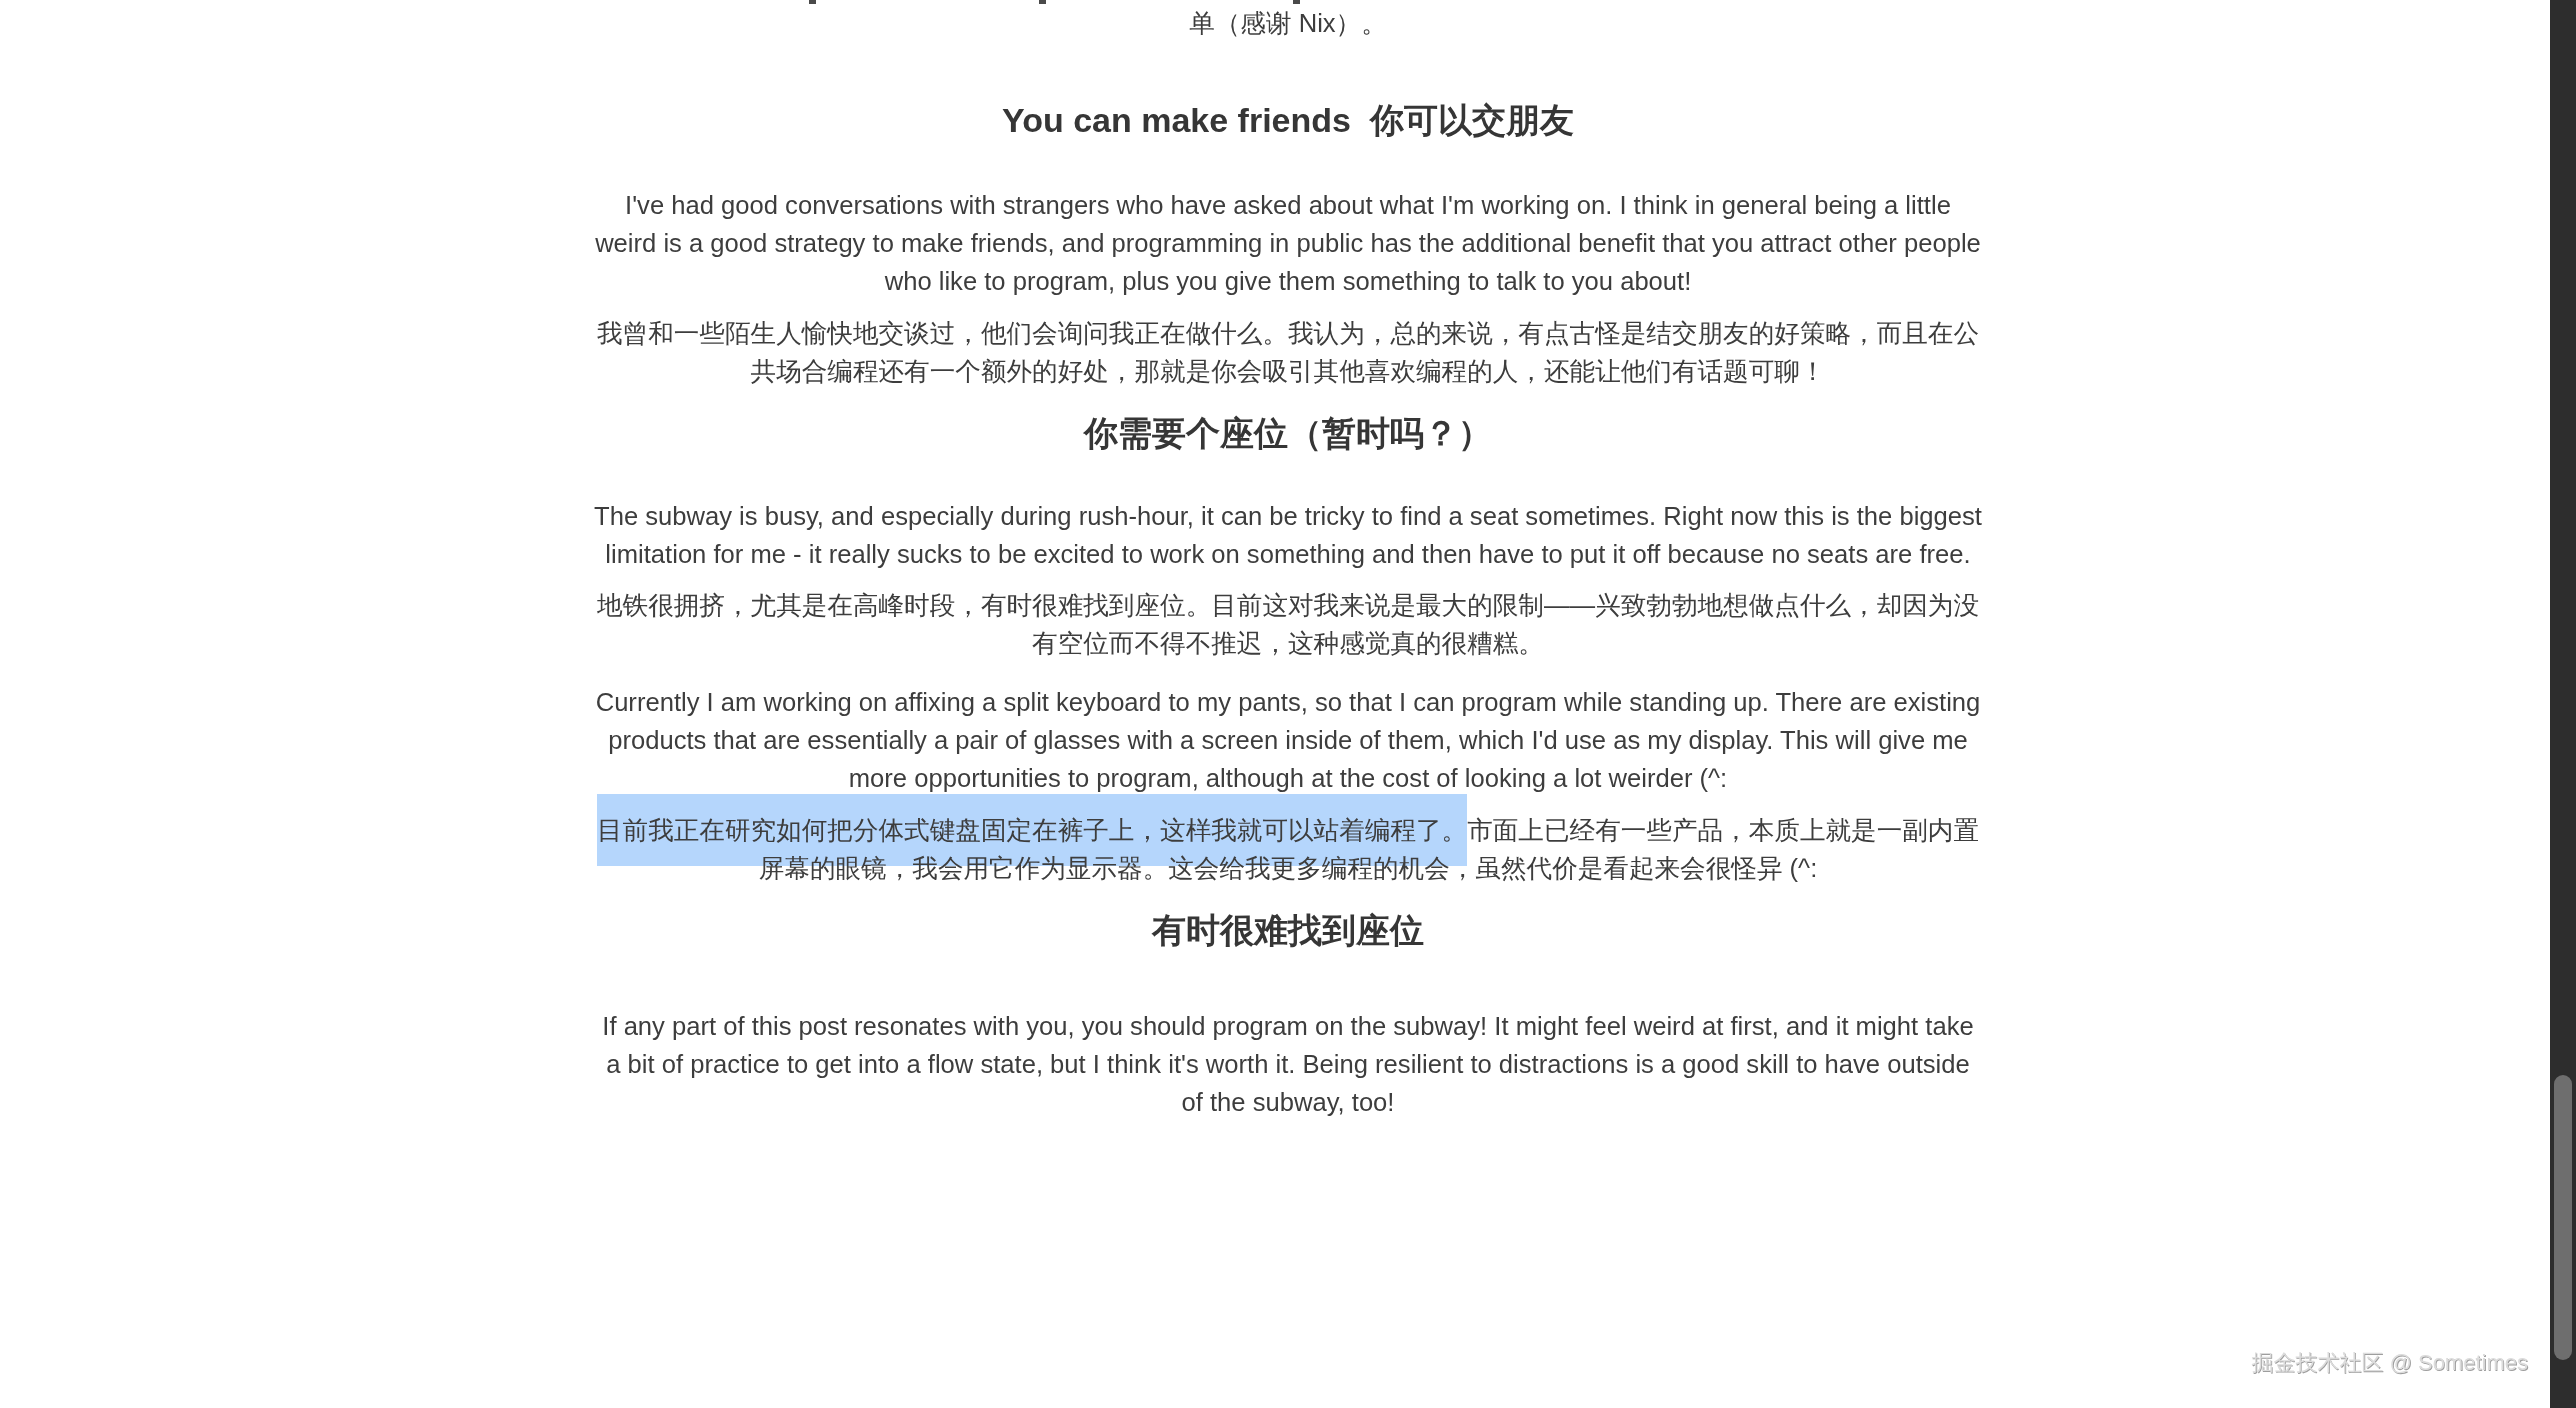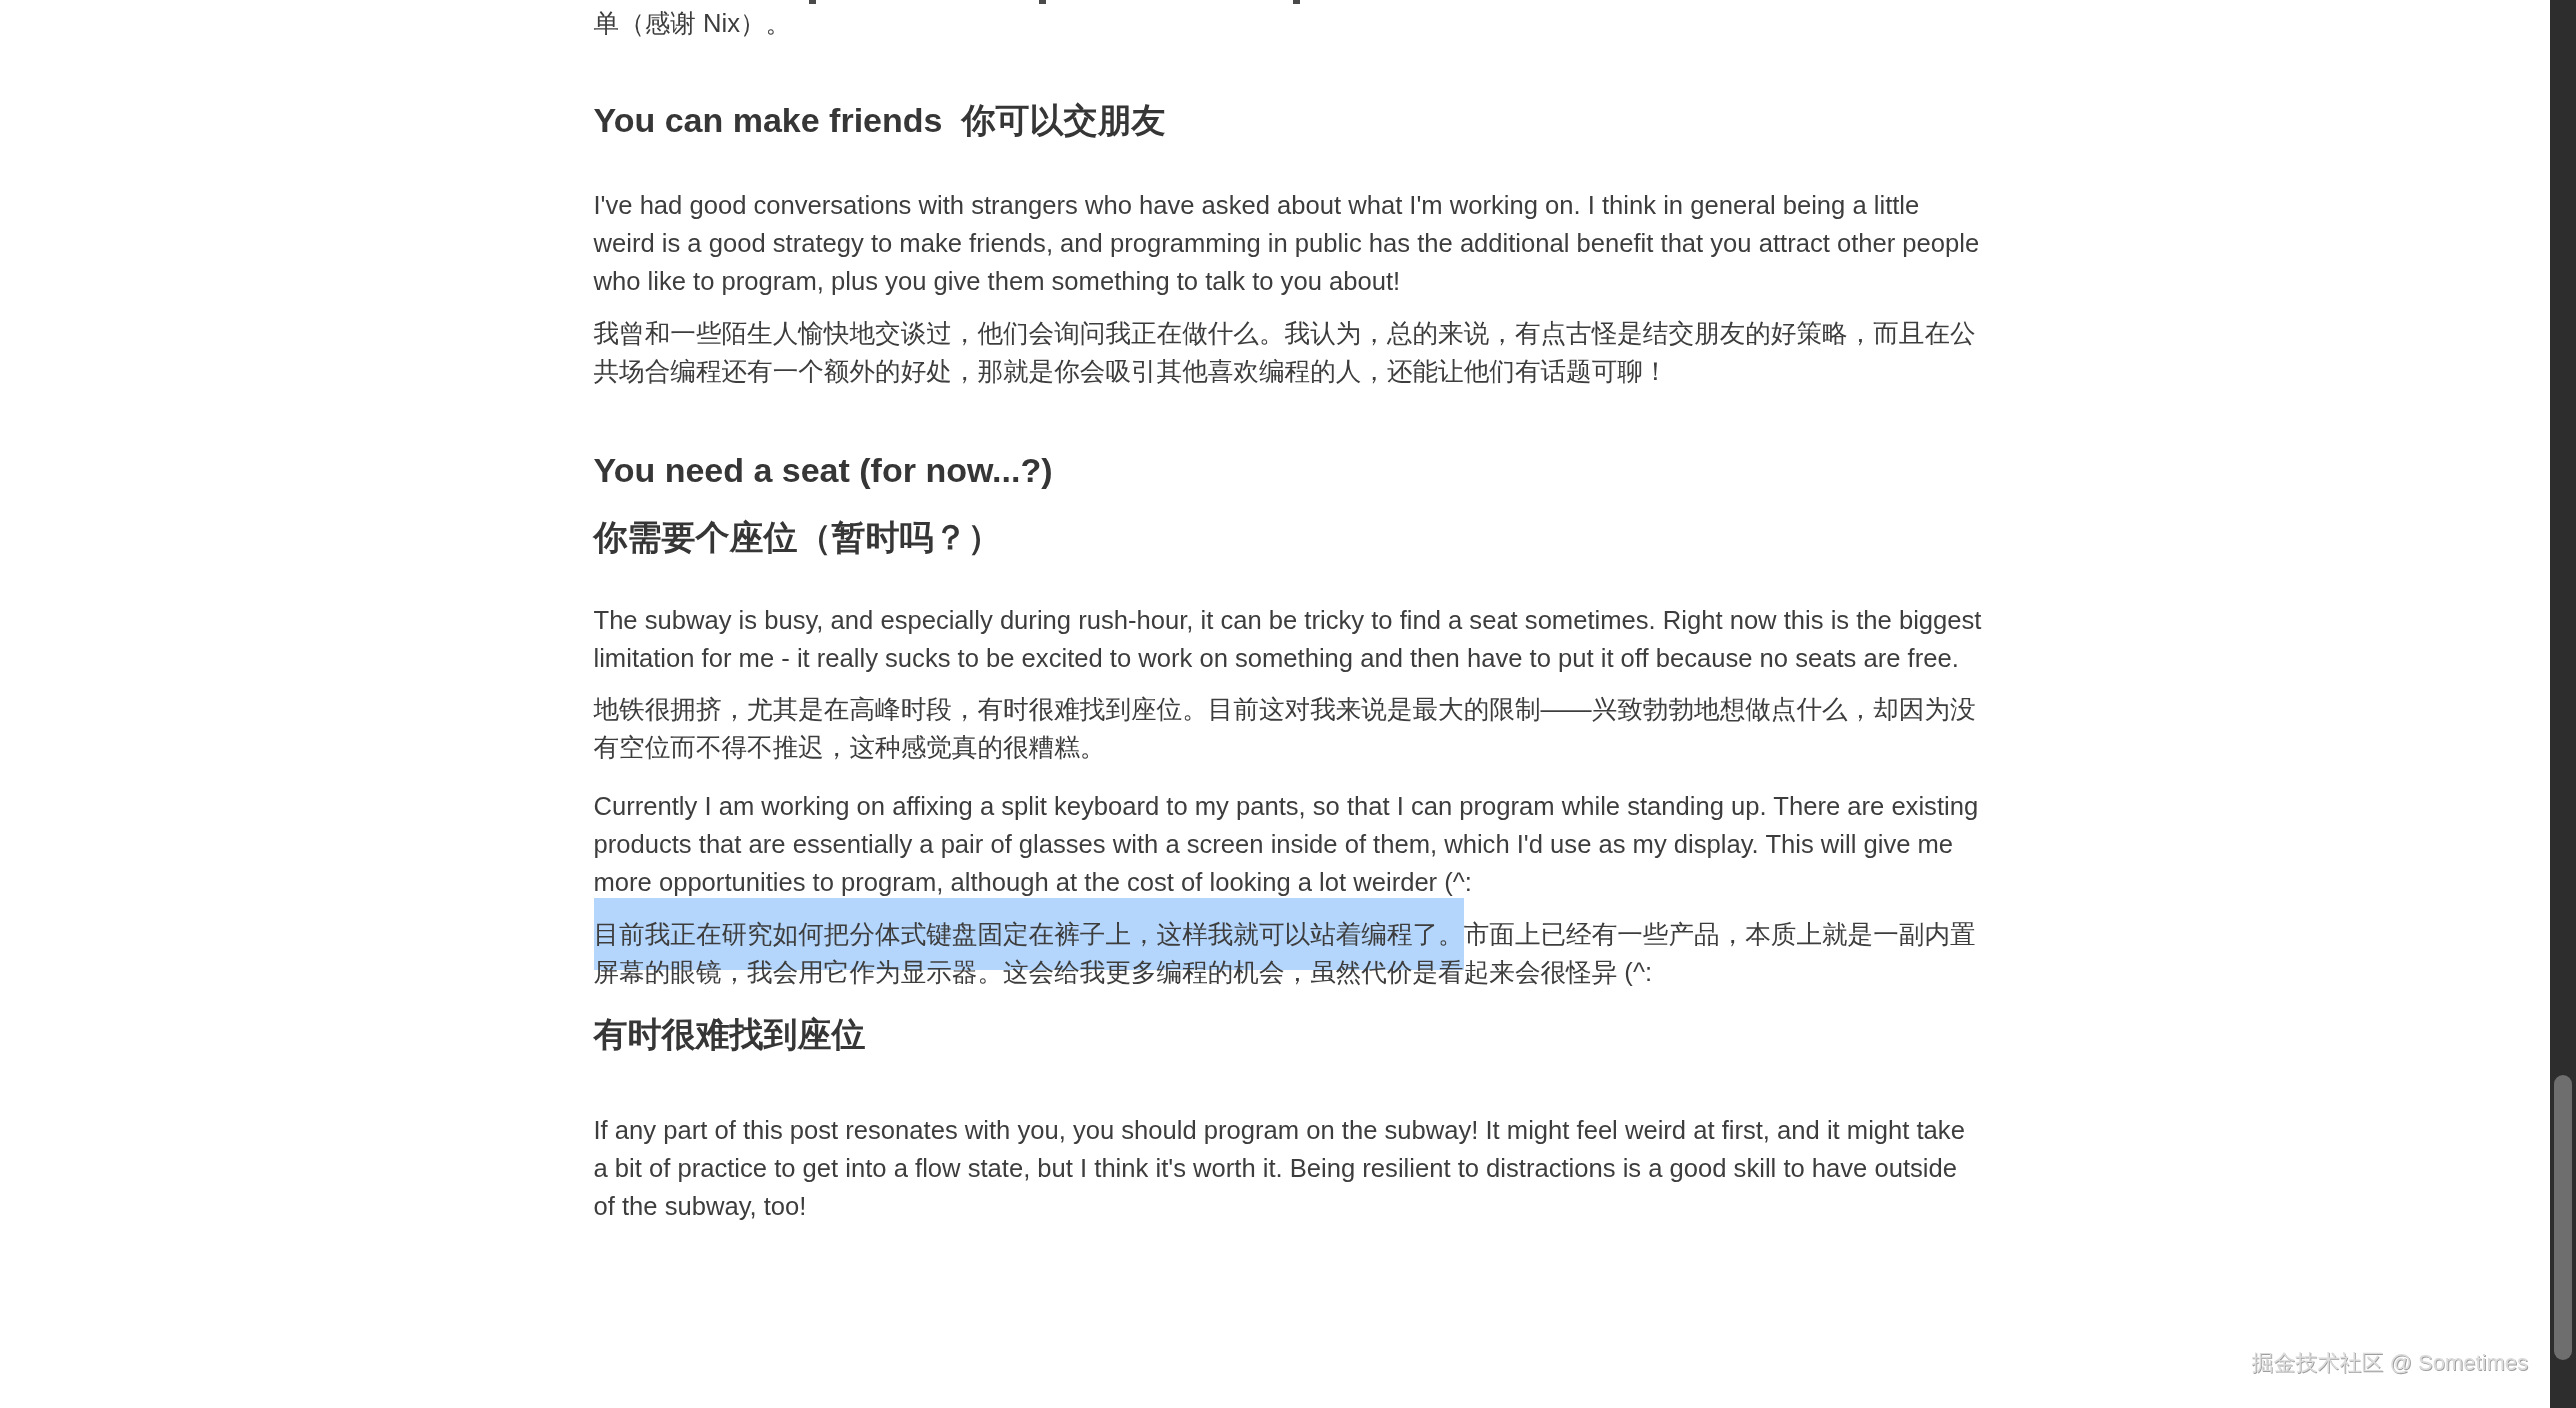--- a/index.html
+++ b/index.html
@@ -10,20 +10,21 @@
     overflow: hidden;
     background: #ffffff;
     font-family: "Liberation Sans", "DejaVu Sans", sans-serif;
   }
   .page {
     position: relative;
     width: 2576px;
     height: 1409px;
     background: #ffffff;
     overflow: hidden;
+    text-align: center;
   }
   .content {
     width: 1389px;
     margin: 0 auto;
     color: #3d3d3d;
   }
   .clipped-frag {
     position: absolute;
     top: 0;
     height: 4.3px;
@@ -102,21 +103,20 @@
   <div class="content">
 
     <p class="partial-line">单（感谢 Nix）。</p>
 
     <h2 class="sec-heading mt-63">
       <span>You can make friends</span><span class="zh-inline">你可以交朋友</span>
     </h2>
     <p class="para mt-46">I've had good conversations with strangers who have asked about what I'm working on. I think in general being a little weird is a good strategy to make friends, and programming in public has the additional benefit that you attract other people who like to program, plus you give them something to talk to you about!</p>
     <p class="para mt-16">我曾和一些陌生人愉快地交谈过，他们会询问我正在做什么。我认为，总的来说，有点古怪是结交朋友的好策略，而且在公共场合编程还有一个额外的好处，那就是你会吸引其他喜欢编程的人，还能让他们有话题可聊！</p>
 
-    <h2 class="sec-heading mt-66">You need a seat (for now...?)</h2>
     <h2 class="sec-heading mt-22">你需要个座位（暂时吗？）</h2>
     <p class="para mt-61">The subway is busy, and especially during rush-hour, it can be tricky to find a seat sometimes. Right now this is the biggest limitation for me - it really sucks to be excited to work on something and then have to put it off because no seats are free.</p>
     <p class="para mt-16">地铁很拥挤，尤其是在高峰时段，有时很难找到座位。目前这对我来说是最大的限制——兴致勃勃地想做点什么，却因为没有空位而不得不推迟，这种感觉真的很糟糕。</p>
     <p class="para mt-48">Currently I am working on affixing a split keyboard to my pants, so that I can program while standing up. There are existing products that are essentially a pair of glasses with a screen inside of them, which I'd use as my display. This will give me more opportunities to program, although at the cost of looking a lot weirder (^:</p>
     <p class="para mt-16">
       <span class="hl">目前我正在研究如何把分体式键盘固定在裤子上，这样我就可以站着编程了。</span><span>市面上已经有一些产品，本质上就是一副内置屏幕的眼镜，我会用它作为显示器。这会给我更多编程的机会，虽然代价是看起来会很怪异 (^:</span>
     </p>
 
     <h2 class="sec-heading mt-22">有时很难找到座位</h2>
     <p class="para mt-62">If any part of this post resonates with you, you should program on the subway! It might feel weird at first, and it might take a bit of practice to get into a flow state, but I think it's worth it. Being resilient to distractions is a good skill to have outside of the subway, too!</p>

